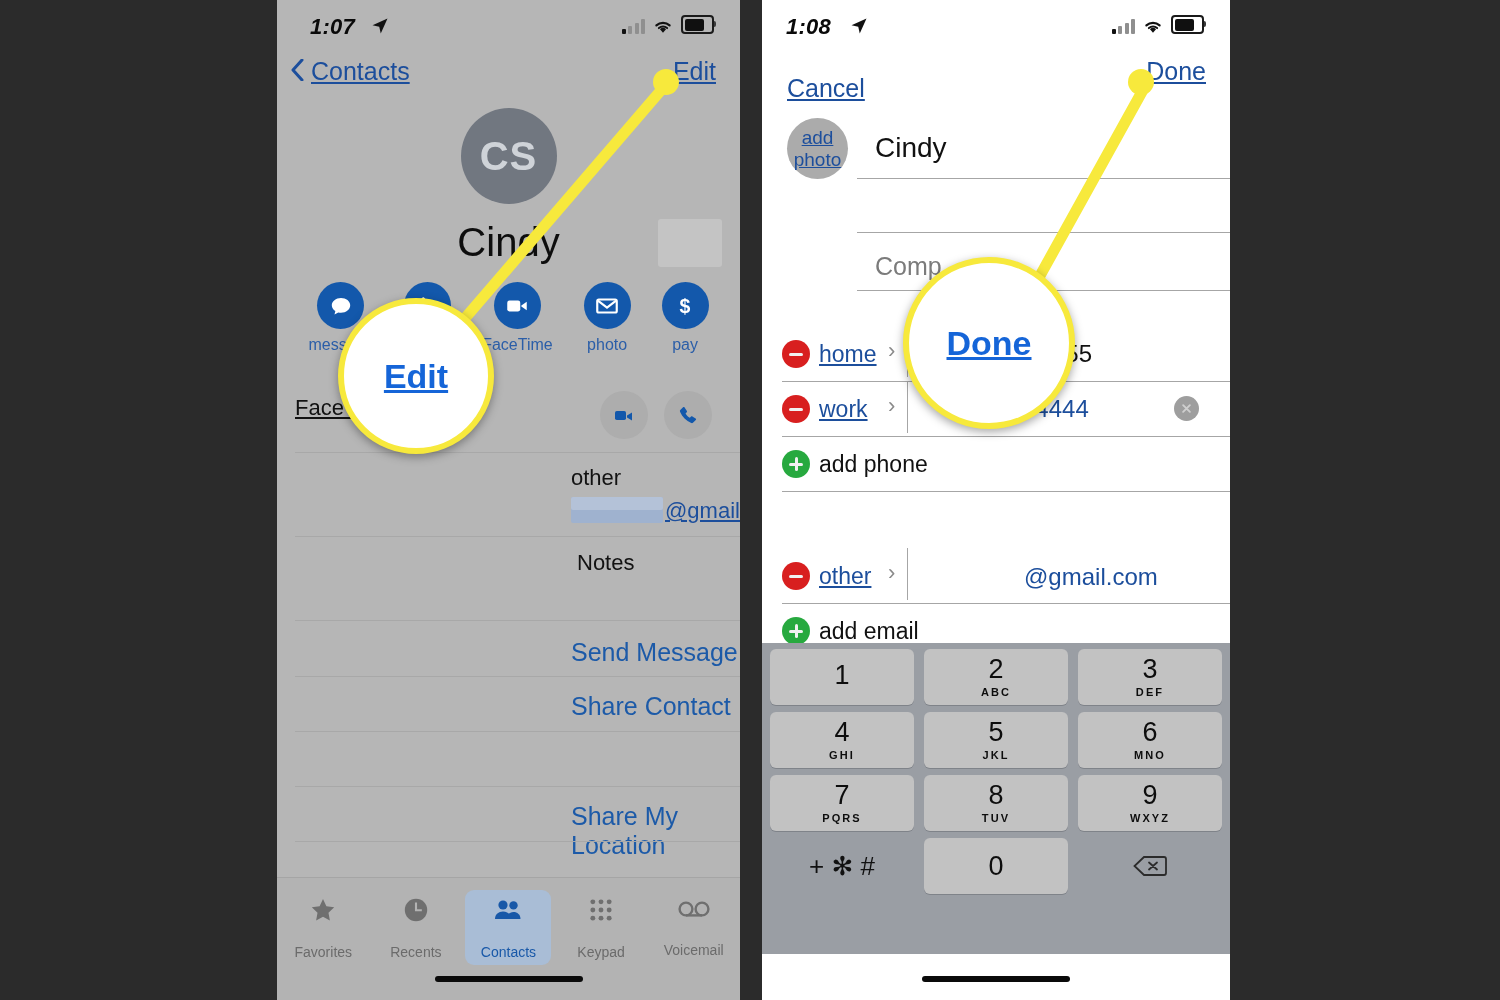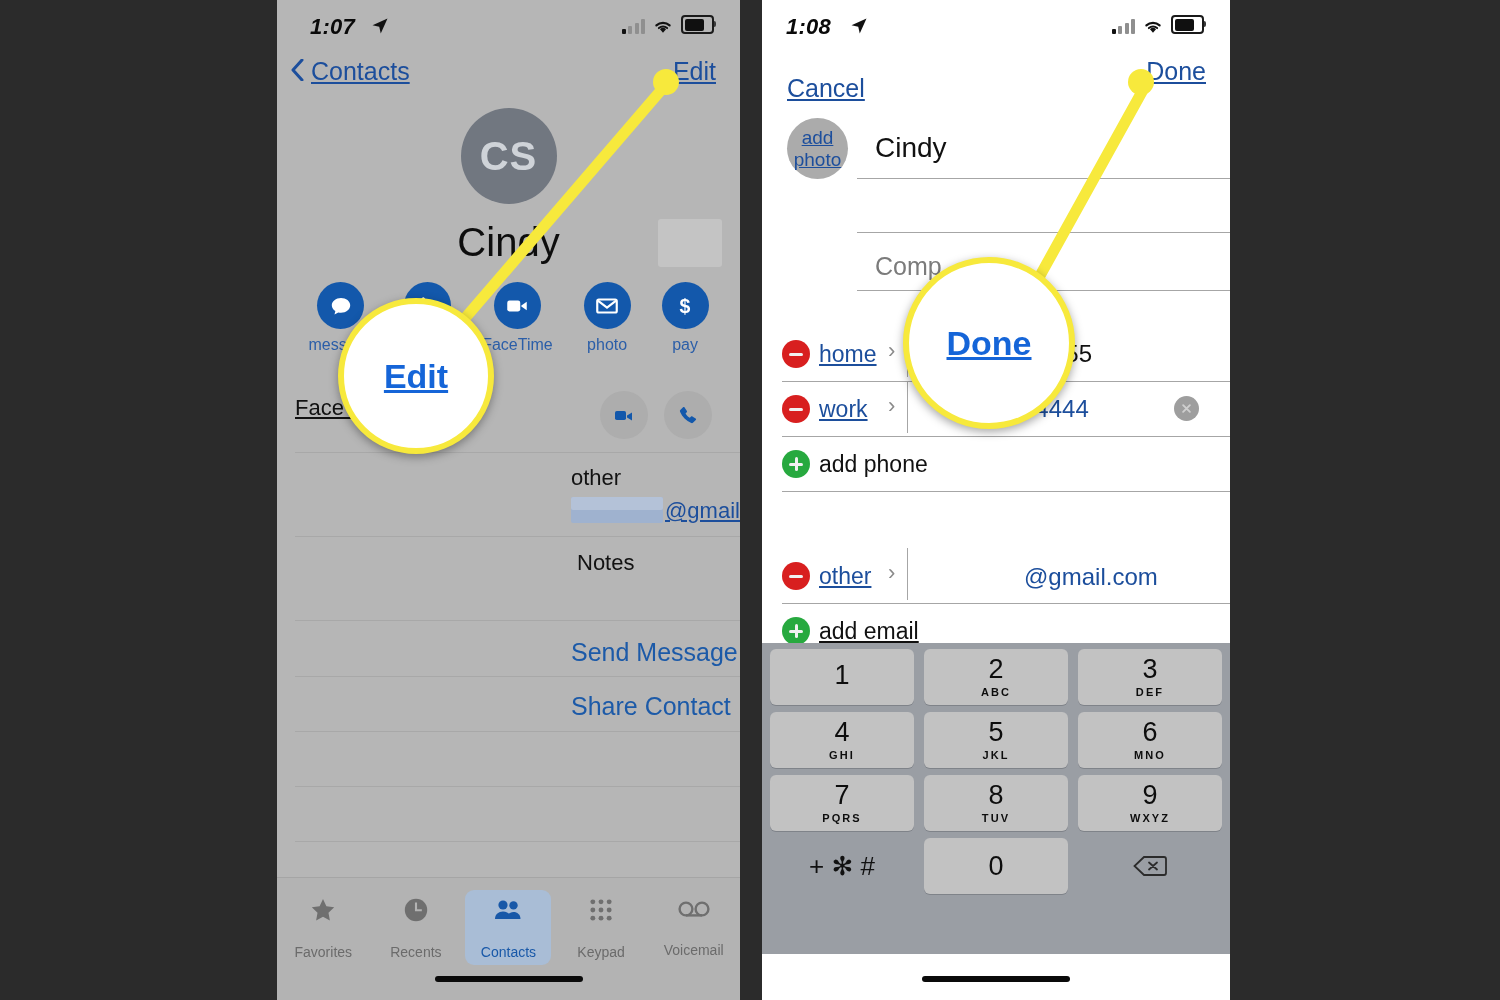--- a/index.html
+++ b/index.html
@@ -226,20 +226,21 @@
     <div class="sep" style="top:536px;"></div>
 
     <div class="row-lbl" style="left:300px;top:550px;">Notes</div>
     <div class="sep" style="top:620px;"></div>
 
     <div class="linkrow" style="top:638px;">Send Message</div>
     <div class="sep" style="top:676px;"></div>
     <div class="linkrow" style="top:692px;">Share Contact</div>
     <div class="sep" style="top:731px;"></div>
     <div class="sep" style="top:786px;"></div>
+    <div class="linkrow" style="top:802px;">Share My Location</div>
     <div class="sep" style="top:841px;"></div>
 
     <div class="tabbar">
       <div class="tab">
         <svg width="28" height="28" viewBox="0 0 24 24">
             <path d="M12 2.6 14.9 8.8 21.6 9.7 16.7 14.3 17.9 21 12 17.8 6.1 21 7.3 14.3 2.4 9.7 9.1 8.8z" fill="#6f6f6f"></path>
           </svg>
         <div class="tl">Favorites</div>
       </div>
       <div class="tab">
@@ -350,21 +351,21 @@
     <div class="fieldline" style="left:20px;top:491px;"></div>
 
     <div class="erow-minus" style="left:20px;top:562px;"></div>
     <div class="erow-lbl" style="left:57px;top:563px;">other</div>
     <div class="erow-chev" style="left:126px;top:560px;">›</div>
     <div class="vdiv" style="left:145px;top:548px;height:52px;"></div>
     <div class="erow-val-blue" style="left:262px;top:563px;">@gmail.com</div>
     <div class="fieldline" style="left:20px;top:603px;"></div>
 
     <div class="erow-plus" style="left:20px;top:617px;"></div>
-    <div class="erow-lbl-plain" style="left:57px;top:618px;text-decoration:underline;">add email</div>
+    <div class="erow-lbl-plain" style="left:57px;top:618px;">add email</div>
 
     <div class="keypad">
       <div class="krow">
         <div class="key">
           <div class="kn">1</div>
           <div class="ks"></div>
         </div>
         <div class="key">
           <div class="kn">2</div>
           <div class="ks">ABC</div>

